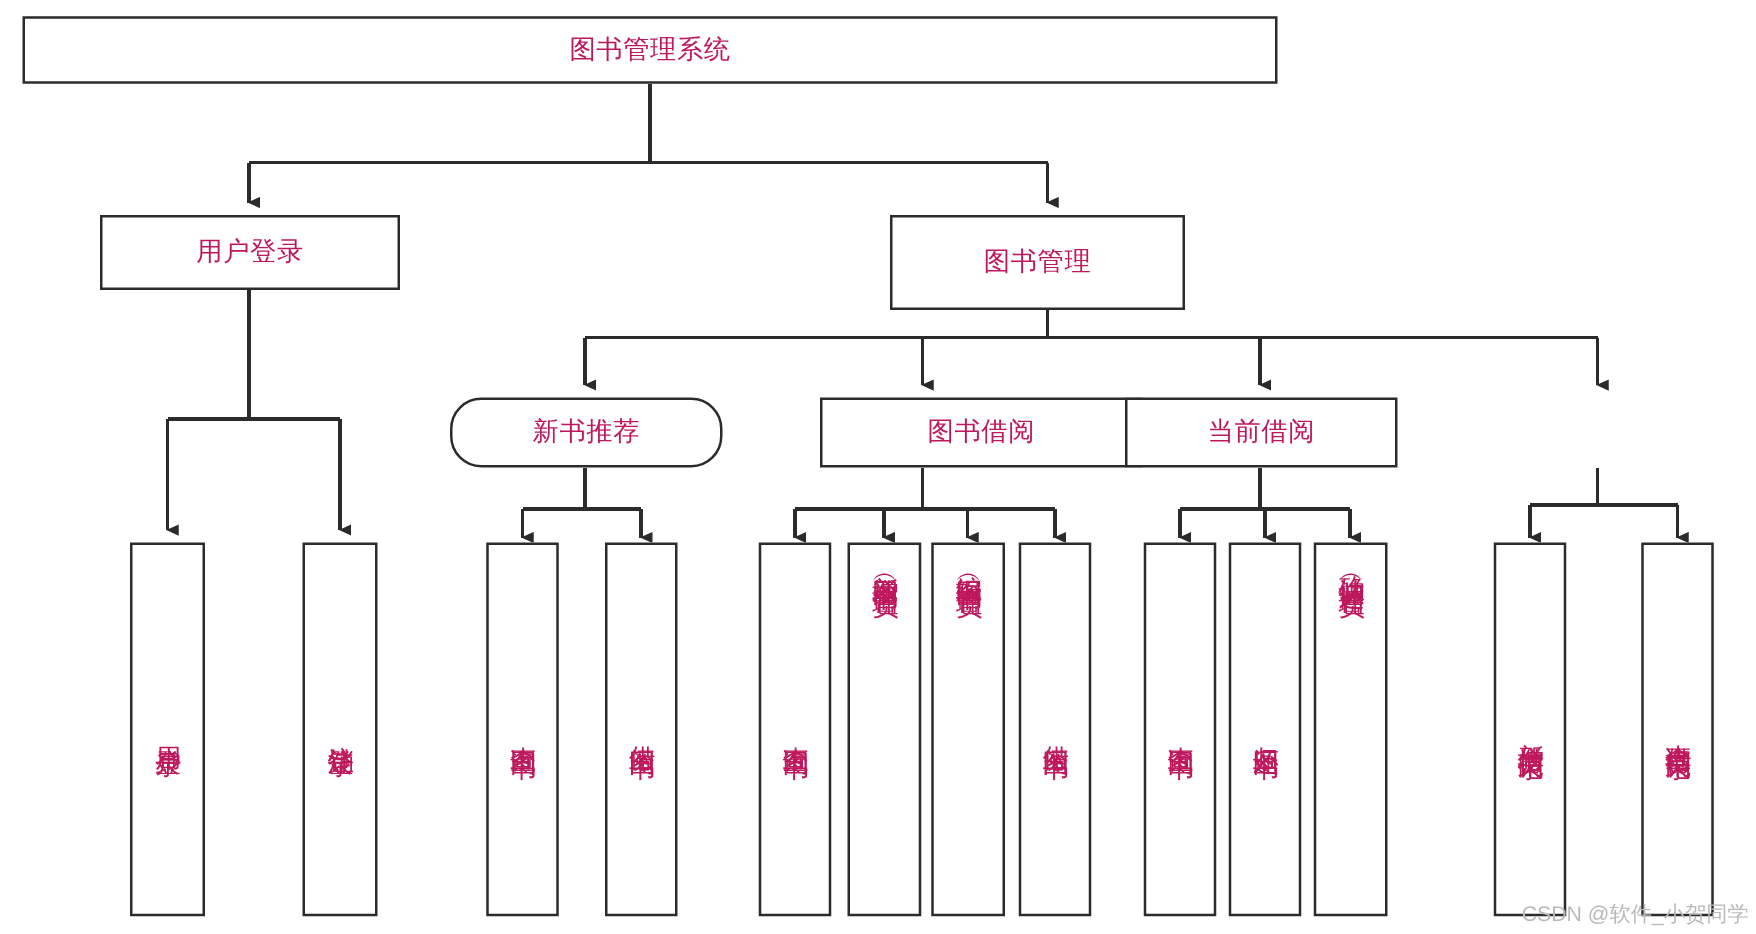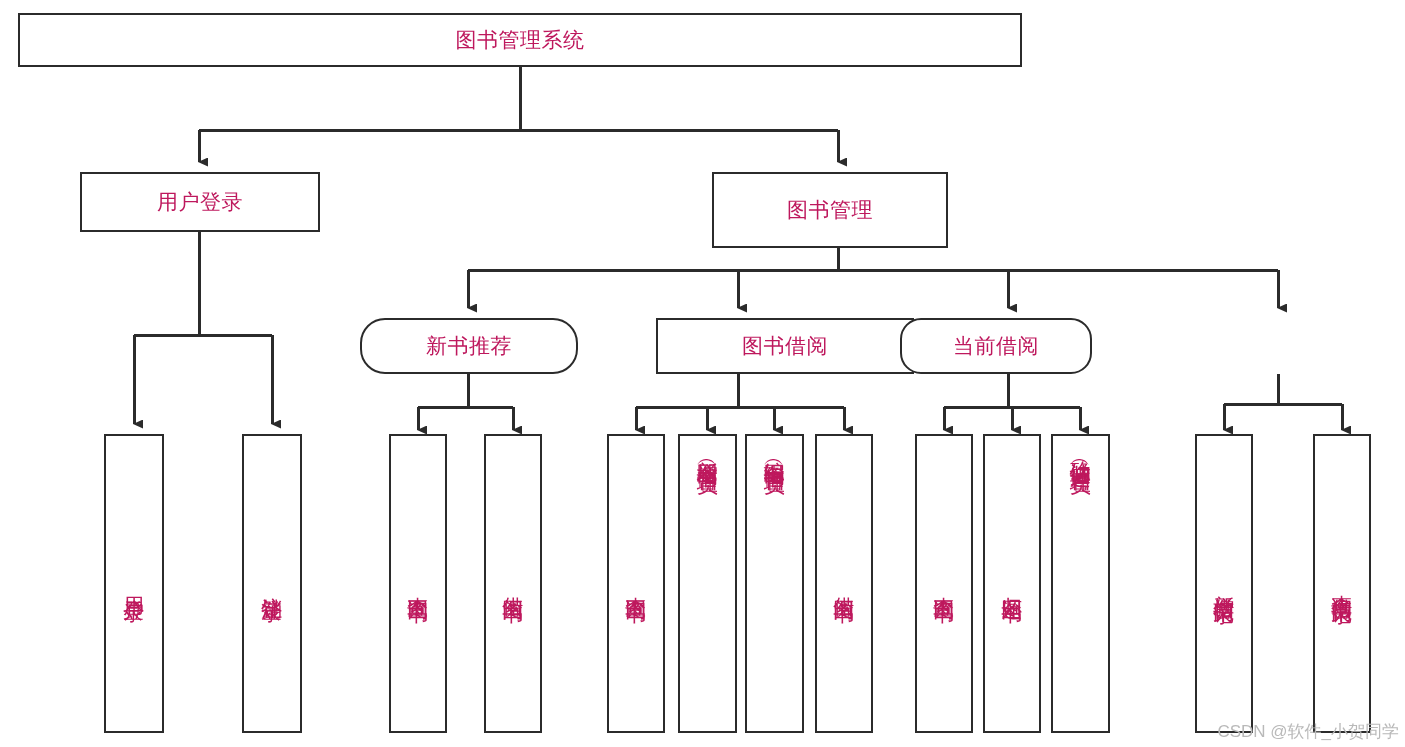--- a/index.html
+++ b/index.html
@@ -146,21 +146,21 @@
   </div>
 
   <div class="node horizontal" style="left:360px; top:318px; width:218px; height:56px;border-radius:25px;">
     <span class="node-label">新书推荐</span>
   </div>
 
   <div class="node horizontal" style="left:632px; top:318px; width:258px; height:56px;margin-left:24px;">
     <span class="node-label">图书借阅</span>
   </div>
 
-  <div class="node horizontal" style="left:900px; top:318px; width:192px; height:56px;border-radius:21px;">
+  <div class="node horizontal" style="left:900px; top:318px; width:218px; height:56px;">
     <span class="node-label">当前借阅</span>
   </div>
 
 
   <div class="node vertical center-v" style="left:104px; top:434px; width:60px; height:299px;">
     <span class="node-label">用户登录</span>
   </div>
 
   <div class="node vertical center-v" style="left:242px; top:434px; width:60px; height:299px;">
     <span class="node-label">注销登录</span>

